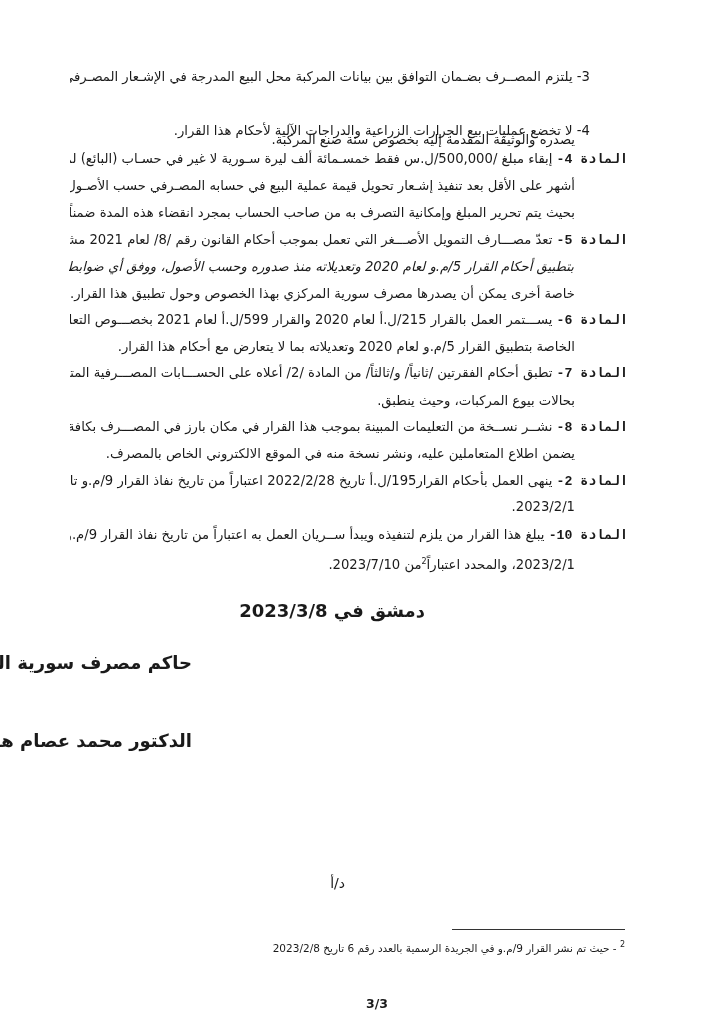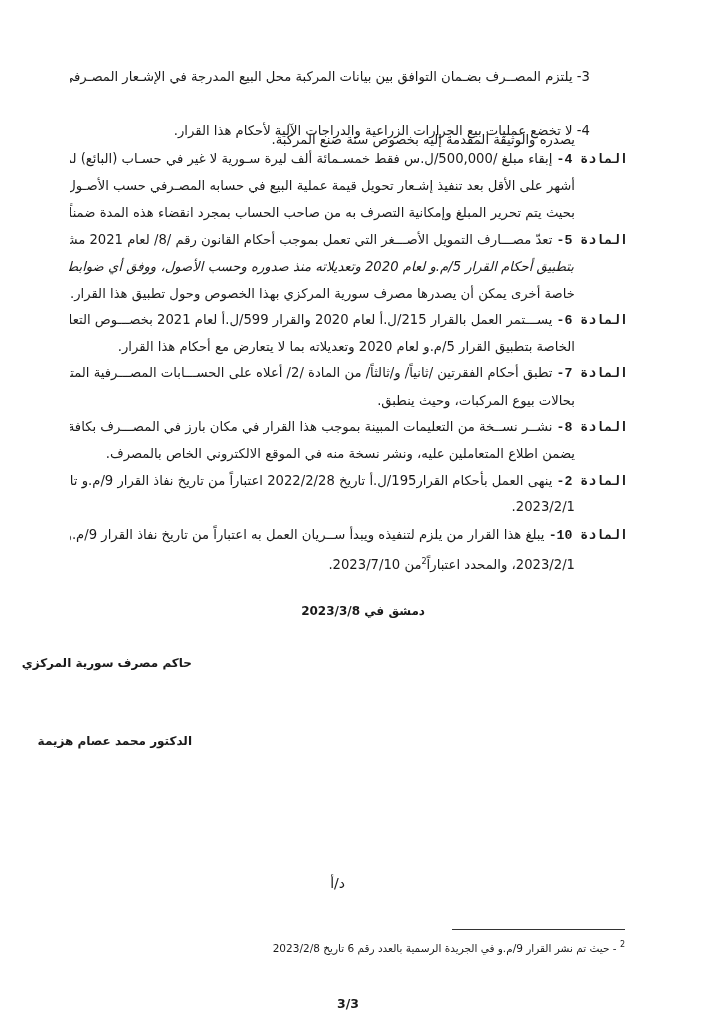--- a/index.html
+++ b/index.html
@@ -6,24 +6,24 @@
   body {
     width:720px; height:1019px; position:relative; overflow:hidden;
     font-family:"DejaVu Sans", sans-serif; color:#1a1a1a;
   }
   .ln {
     position:absolute; direction:rtl; white-space:nowrap;
     font-size:13.2px; line-height:20px; height:20px;
   }
   .just { text-align:justify; text-align-last:justify; overflow:hidden; }
   .b { font-weight:bold;font-family:Liberation Mono, monospace; }
-  .sig { font-weight:bold; font-size:12px; }
+  .sig { font-weight:bold; font-size:18px; }
   .fn { font-size:10.5px; }
   .rule { position:absolute; left:452px; width:173px; top:929px; height:1px; background:#333; }
-  .page { position:absolute; font-weight:bold; font-size:12.5px; direction:ltr; }
+  .page { position:absolute; font-weight:bold; font-size:12.5px; direction:ltr;margin-left:29px; }
   sup { font-size:8px; }
 </style>
 </head>
 <body>
 
 <div class="ln just" style="right:130px;width:520px;top:67px;">
   <span>3-</span>
   <span>يلتزم المصــرف بضـمان التوافق بين بيانات المركبة محل البيع المدرجة في الإشـعار المصـرفي الذي</span>
 </div>
 <div class="ln" style="right:145px;top:94px;margin-top:36px;">يصدره والوثيقة المقدمة إليه بخصوص سنة صنع المركبة.</div>

